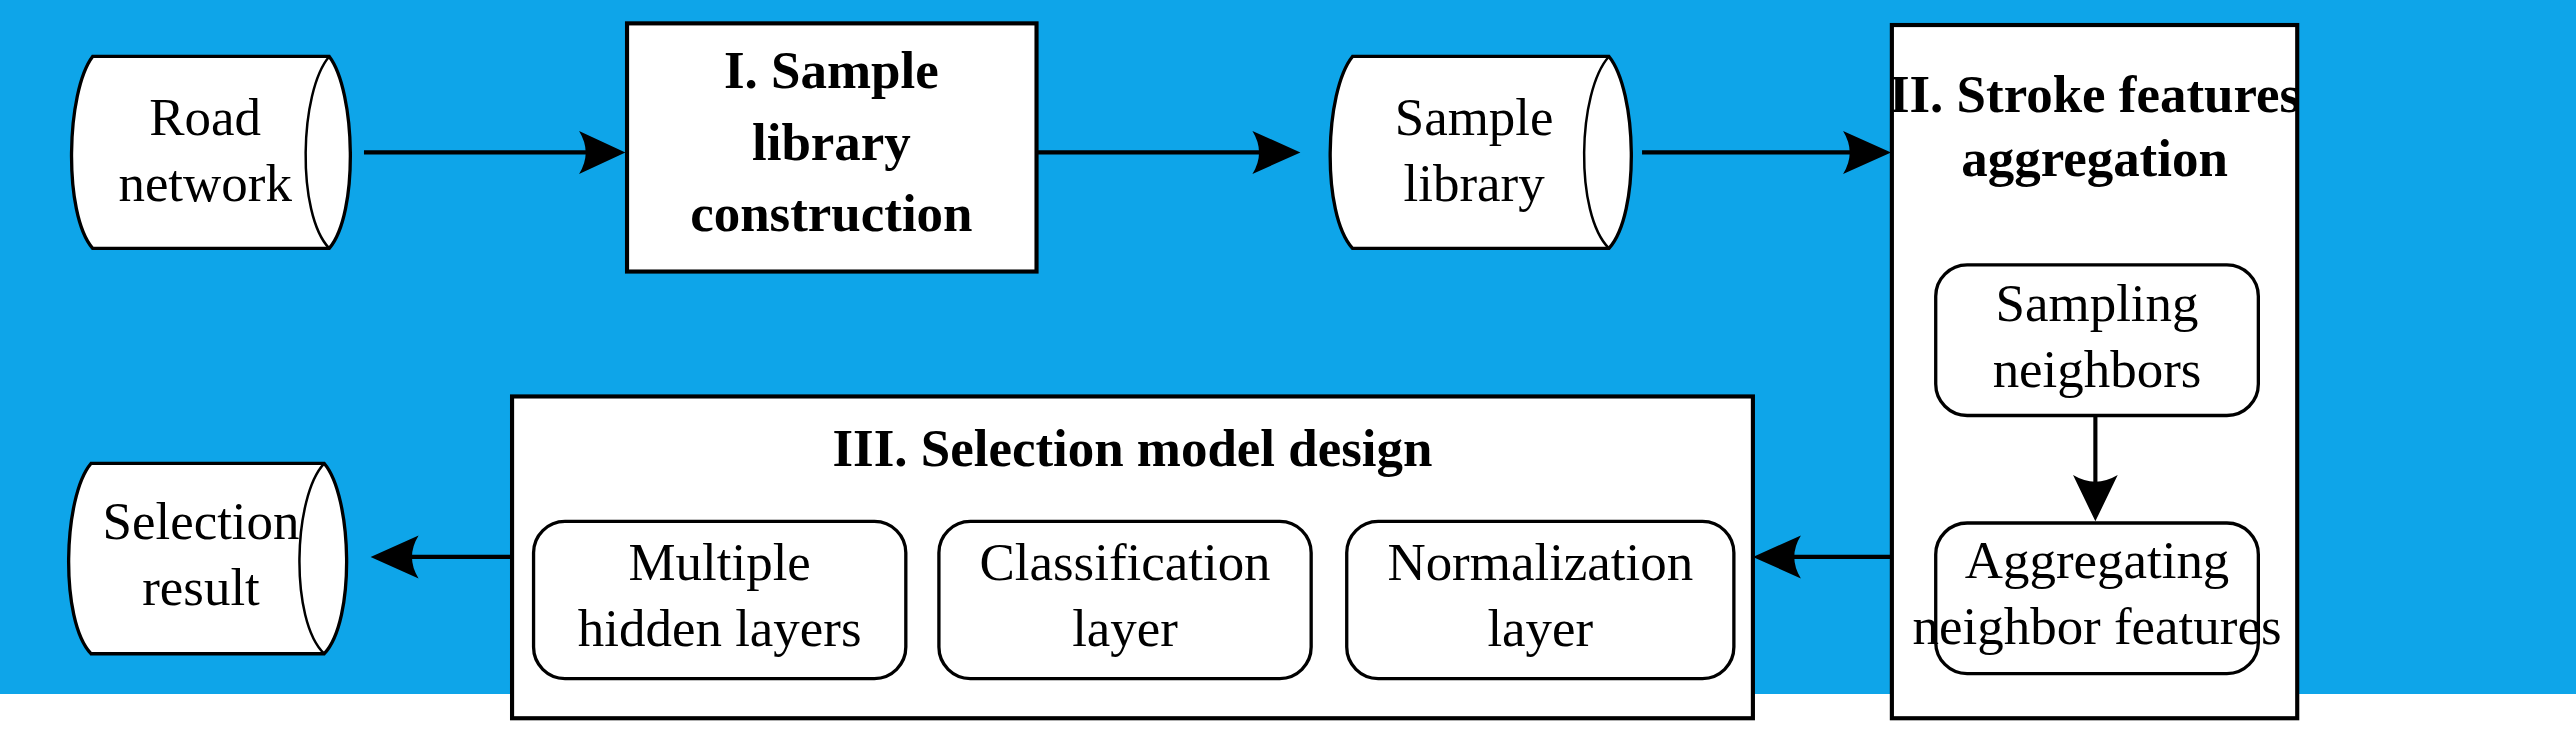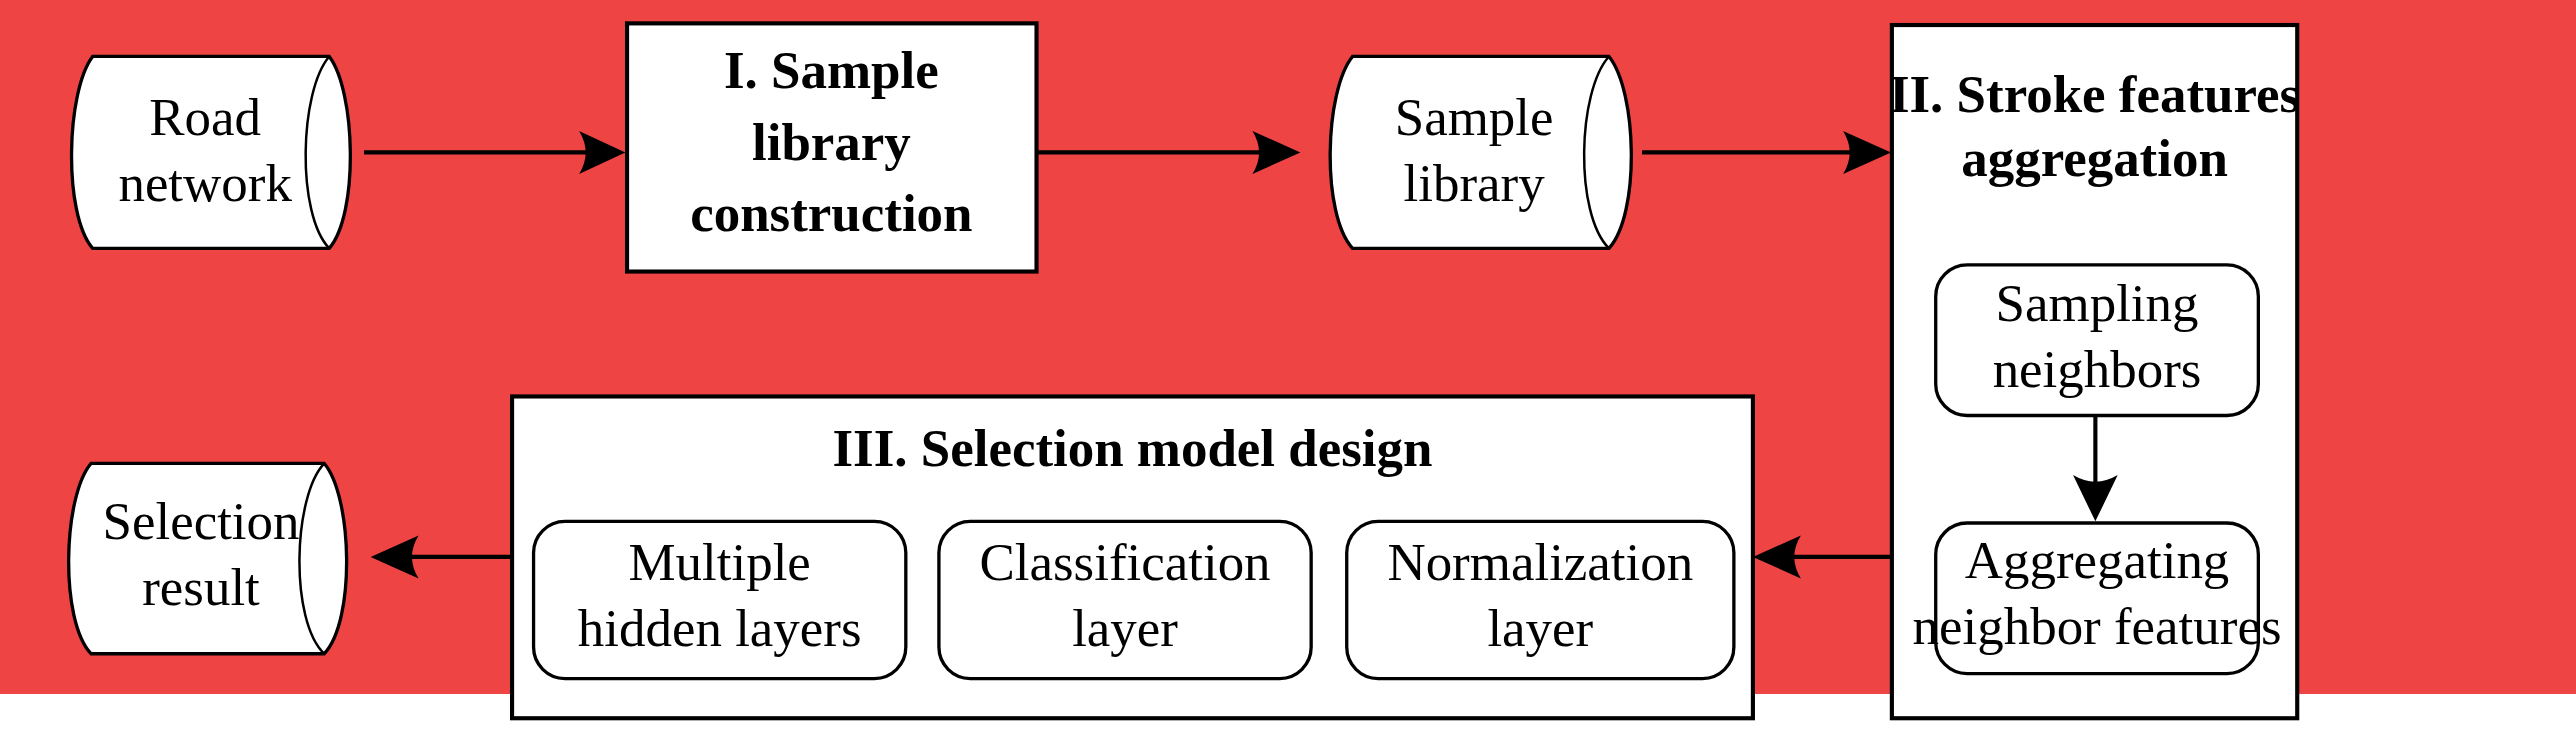--- a/index.html
+++ b/index.html
@@ -1,17 +1,17 @@
 <!DOCTYPE html>
 <html style="font-size:13.2px"><head>
 <meta charset="utf-8">
 <style>
   html,body{margin:0;padding:0;background:#ffffff;}
   body{width:2576px;height:735px;overflow:hidden;font-family:"Liberation Serif",serif;}
-  #stage{position:relative;width:2576px;height:694px;background:#ef4444;}
+  #stage{position:relative;width:2576px;height:694px;background:#0ea5e9;}
   svg{display:block;}
   .shape{fill:#ffffff;stroke:#000000;stroke-width:4;}
   .shape-thin{fill:none;stroke:#000000;stroke-width:3;}
   .panel{fill:#ffffff;stroke:#000000;stroke-width:5;}
   .rbox{fill:#ffffff;stroke:#000000;stroke-width:4;}
   .conn{stroke:#000000;stroke-width:5;fill:none;}
   .arrowhead{fill:#000000;}
   .lbl{font-family:"Liberation Serif",serif;fill:#000000;text-anchor:middle;dominant-baseline:middle;}
   .lbl-reg{font-size:64px;font-weight:400;}
   .lbl-bold{font-size:64px;font-weight:700;}

